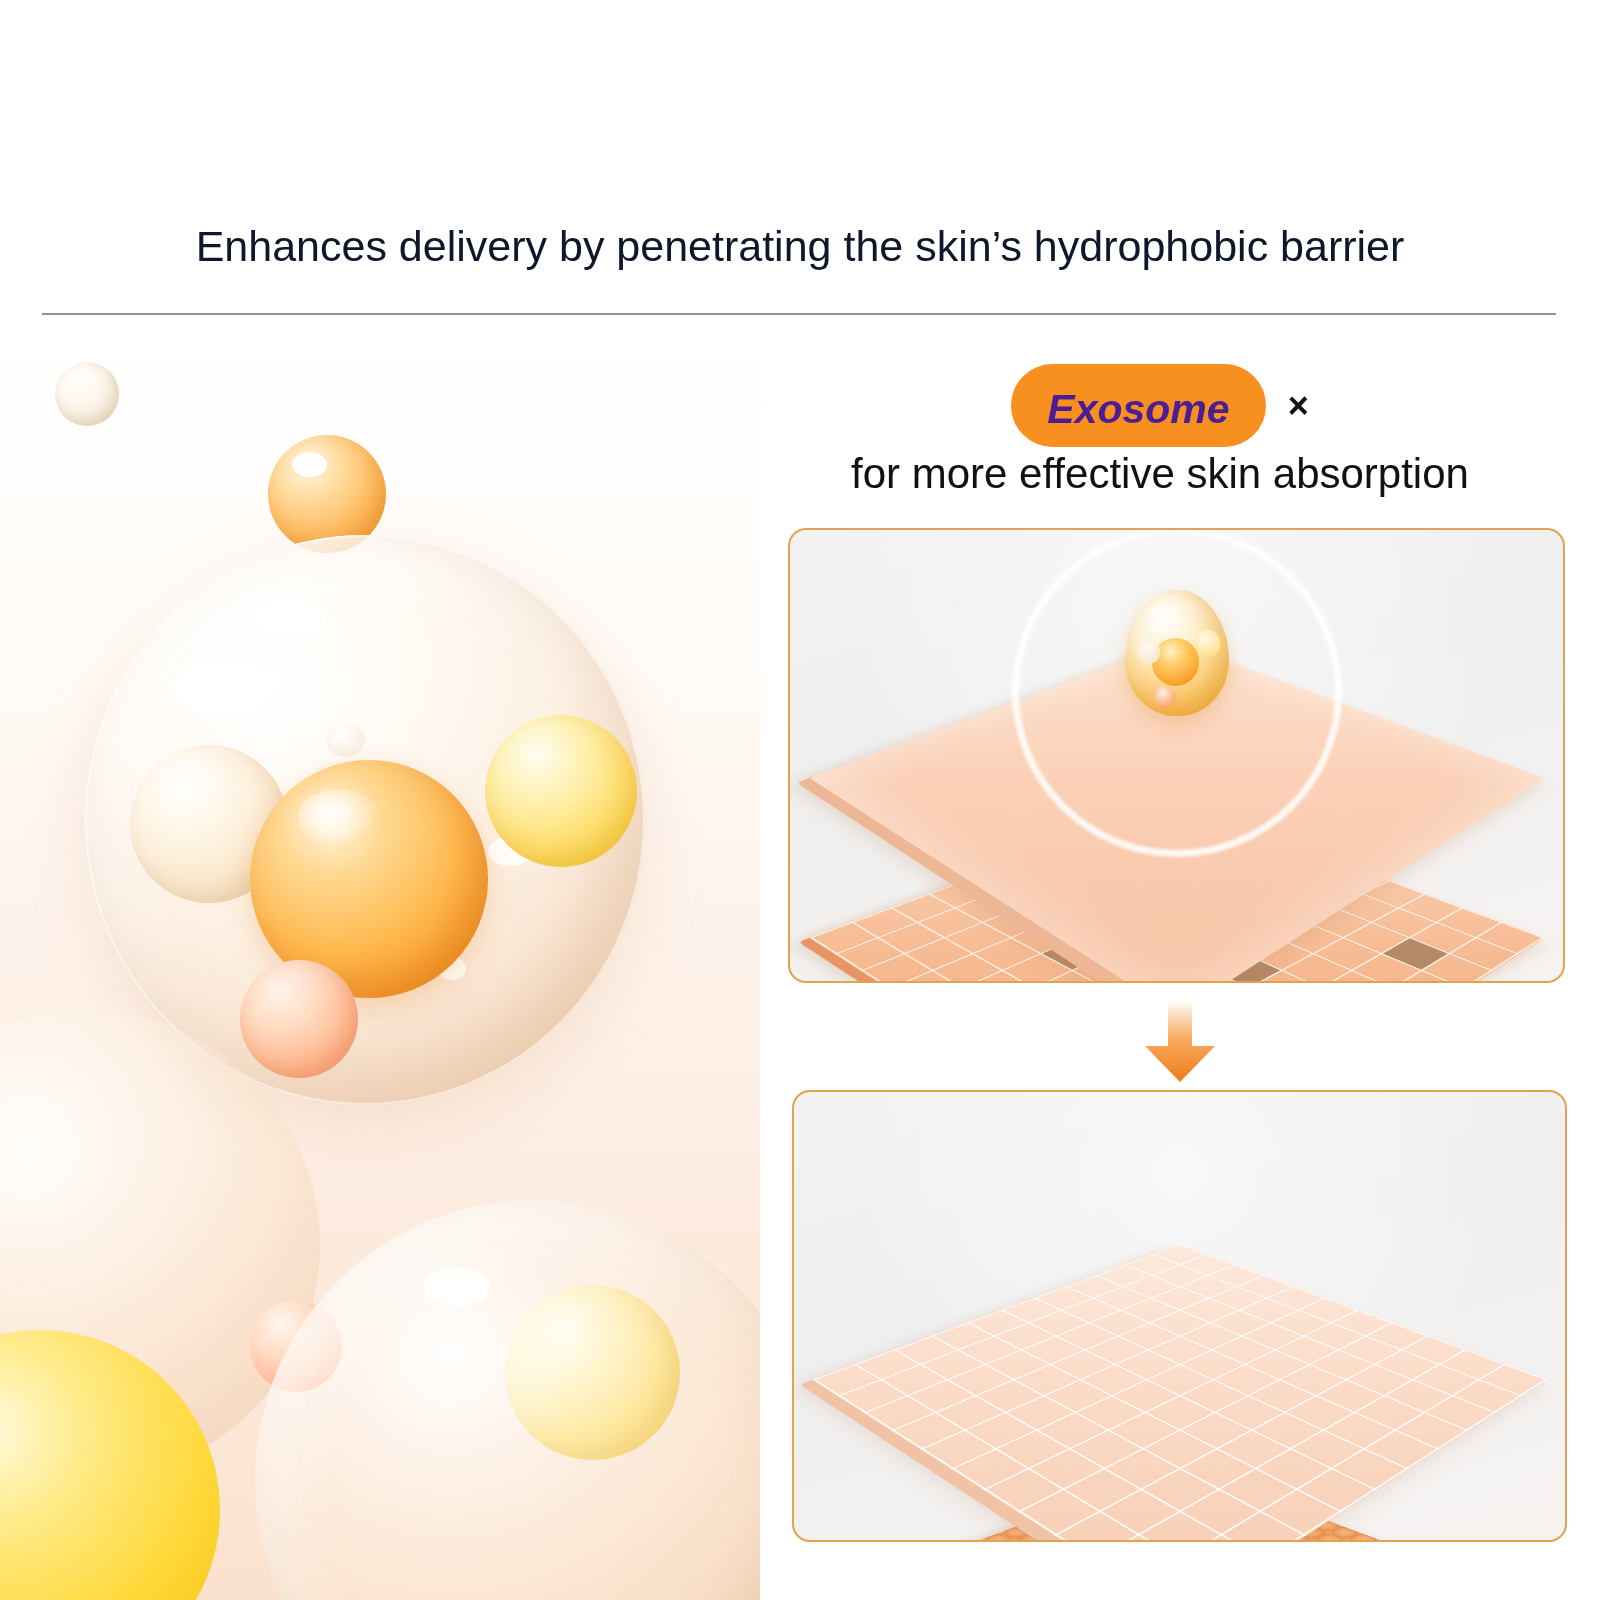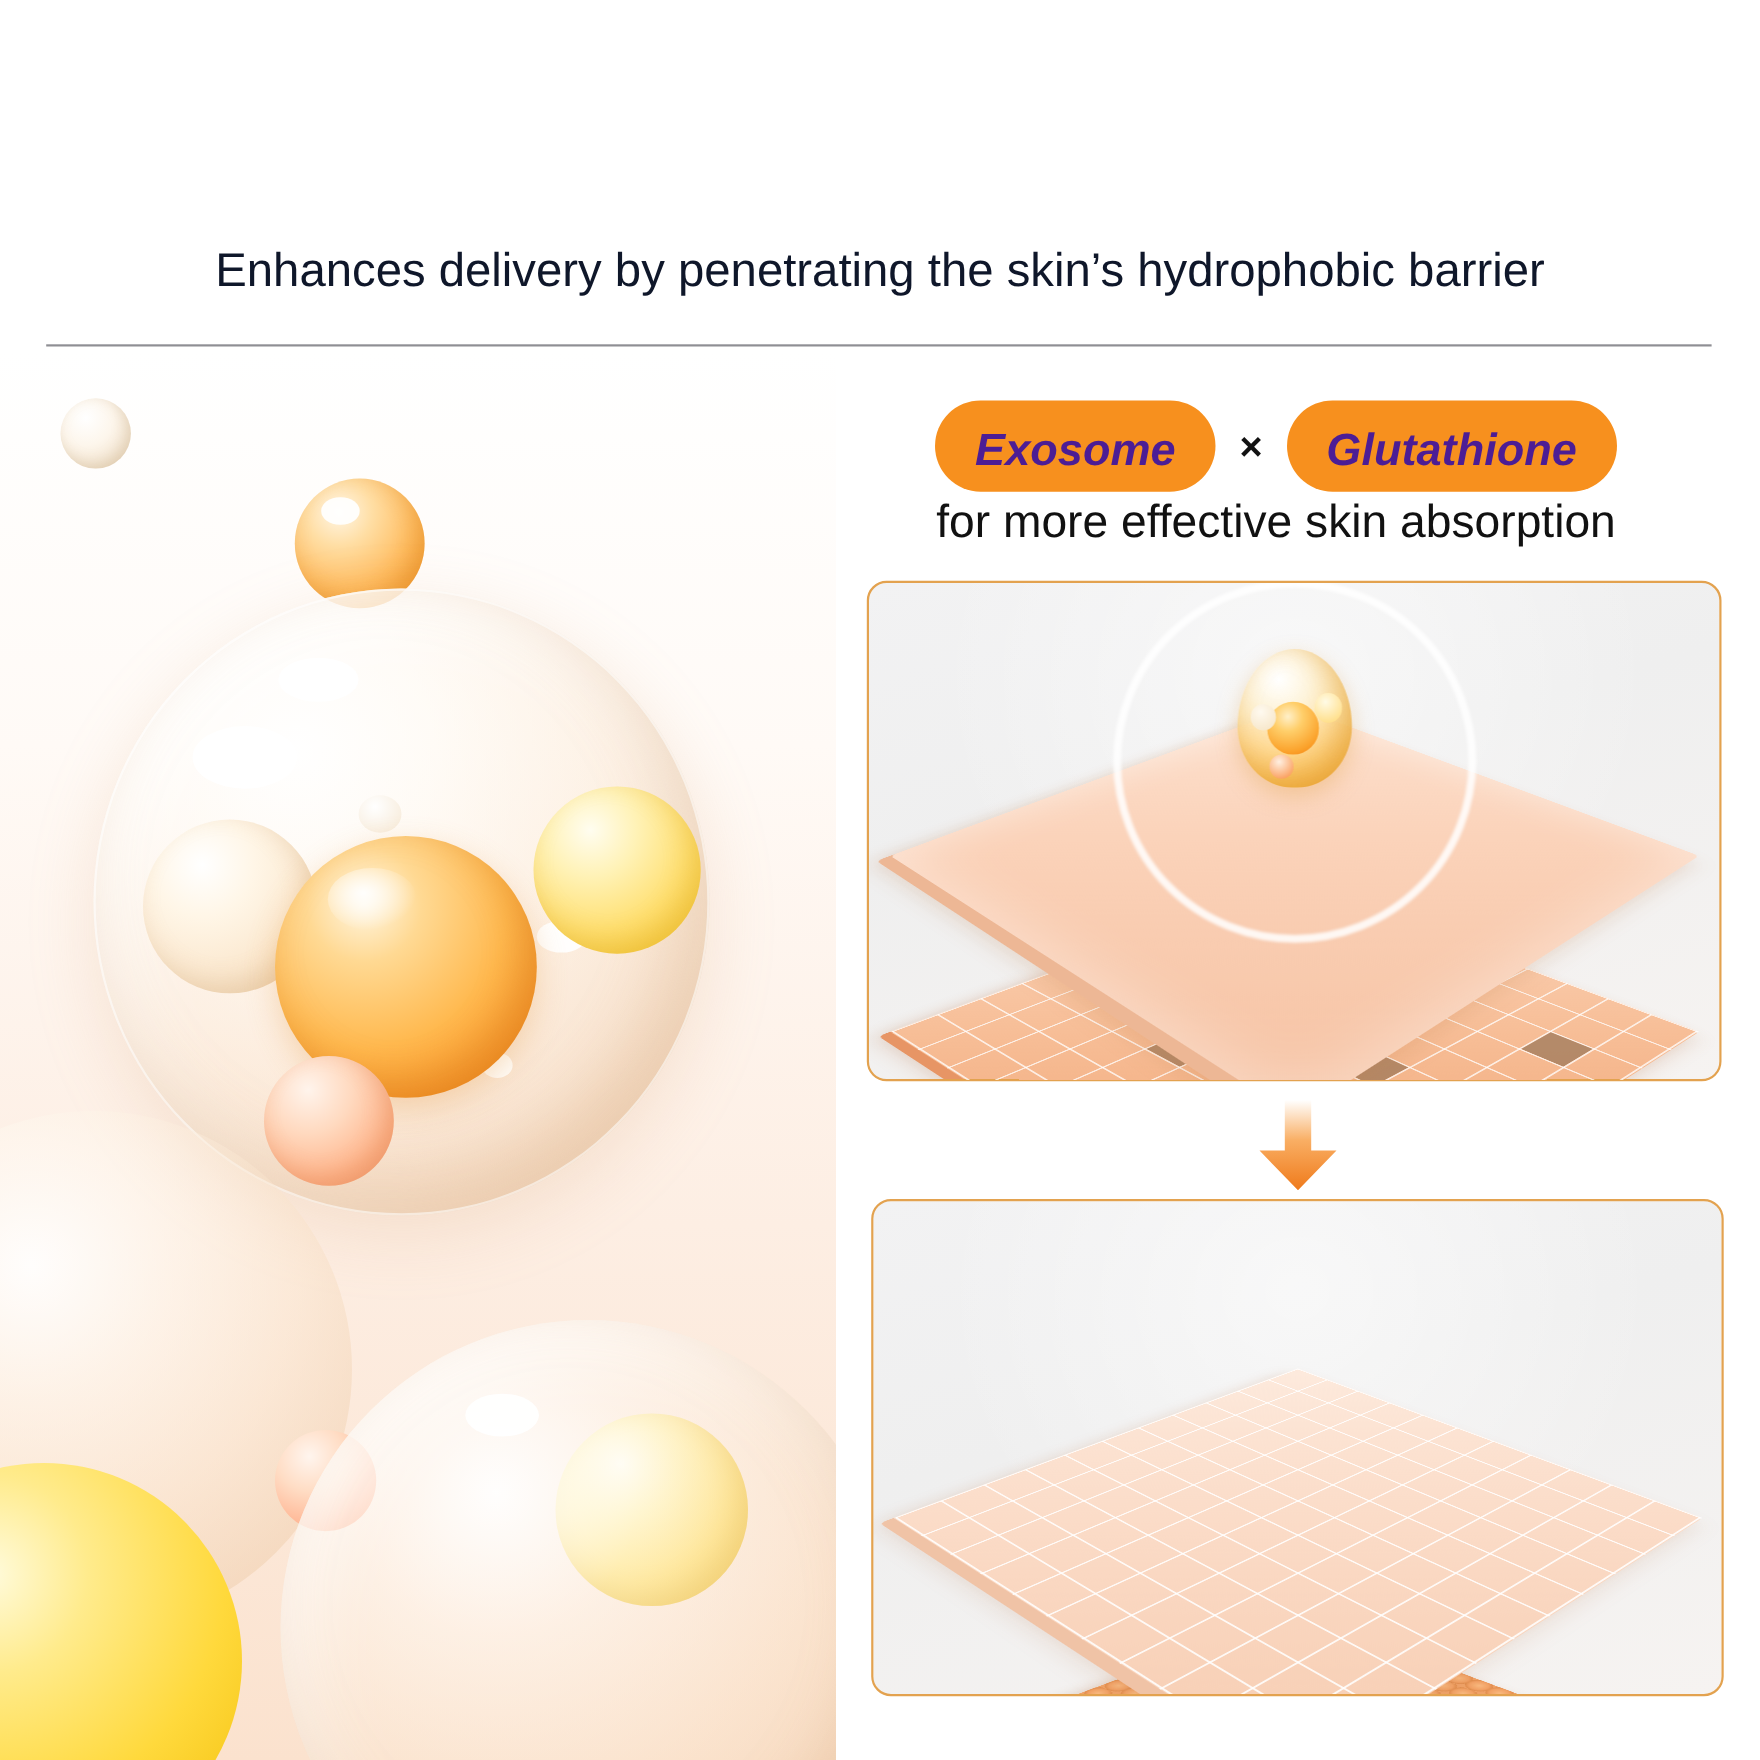--- a/index.html
+++ b/index.html
@@ -284,21 +284,20 @@
     <span class="hl-dot" style="left:30%;top:12%;width:12%;height:7%;"></span>
   </div>
 
 </div>
 
 <div id="right-column">
 
   <div id="badge-row">
     <span class="pill">Exosome</span>
     <span id="multiply-symbol">×</span>
-    <span class="pill">Glutathione</span>
   </div>
   <div id="badge-caption">for more effective skin absorption</div>
 
   <div class="diagram-panel" id="panel-before">
     <div class="panel-shade"></div>
 
     <div class="plate-wrap" style="top:288px;">
       <div class="plate-surface" id="bead-plate">
         <div class="bead-grid"></div>
 

